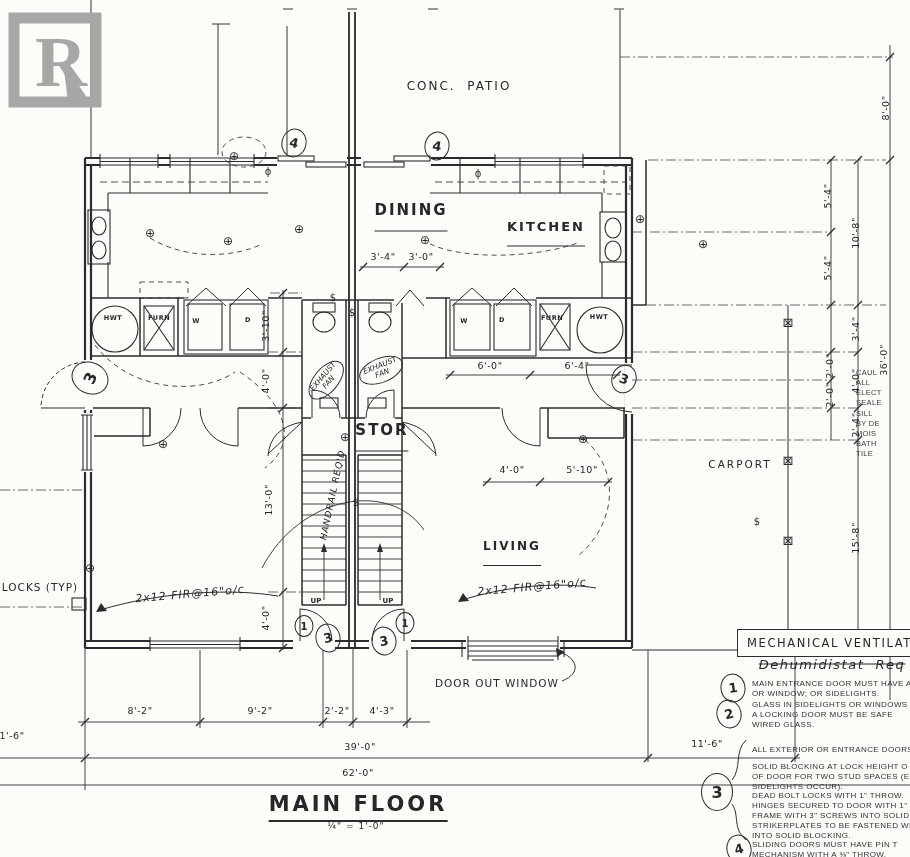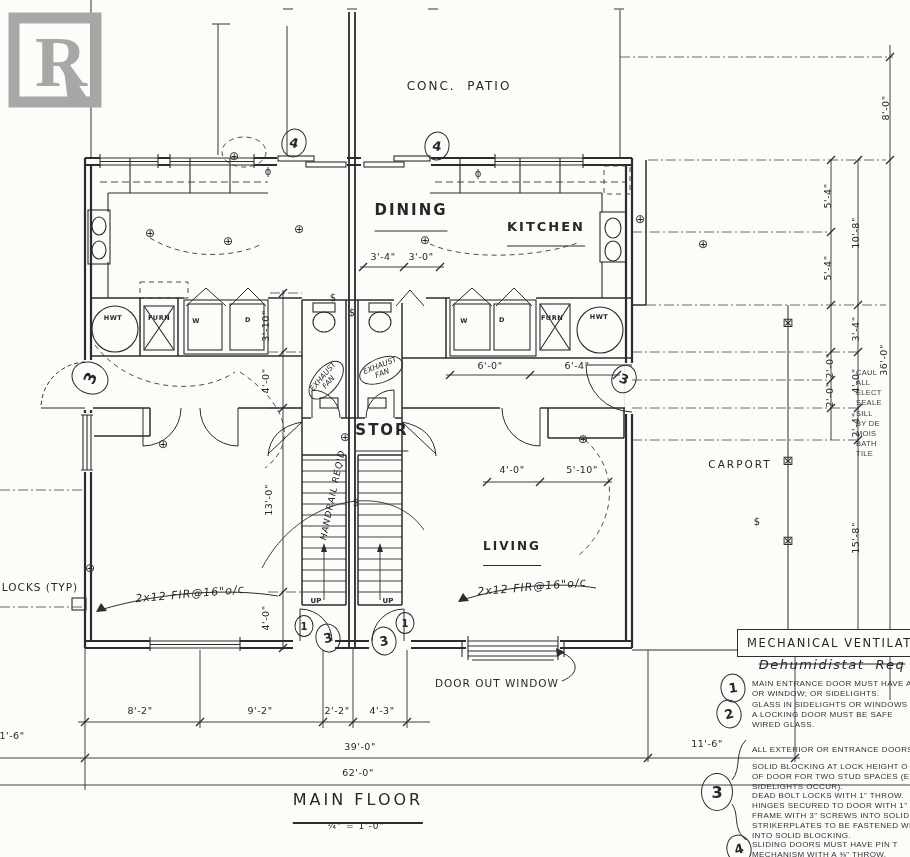--- a/index.html
+++ b/index.html
@@ -28,21 +28,21 @@
            display:flex;align-items:center;overflow:hidden;background:#fcfcf9;}
   .mechbox span{font-size:11.5px;letter-spacing:1.6px;white-space:nowrap;padding-left:9px;color:#26262b;}
   .script{font-style:italic;font-size:13px;letter-spacing:1.5px;text-decoration:line-through;}
   .sym{position:absolute;transform:translate(-50%,-50%);font-size:12px;color:#2c2c30;}
   .exh{border:1.3px solid #2c2c30;border-radius:50%;padding:3px 5px;font-size:7.5px;
        font-style:italic;text-align:center;line-height:1.1;white-space:pre-line;width:34px;}
   .logo-wrap{position:absolute;left:6px;top:10px;width:130px;height:120px;}
   .brand{position:absolute;left:3px;top:96px;font-size:26px;letter-spacing:2px;color:#a7a7a7;
          font-weight:bold;font-family:"Liberation Sans",sans-serif;}
   .brand sup{font-size:10px;}
-  .title{font-size:16px;font-weight:normal;letter-spacing:3px;border-bottom:2px solid #2c2c30;padding-bottom:14px;}
+  .title{font-size:21px;font-weight:bold;letter-spacing:3px;border-bottom:2px solid #2c2c30;padding-bottom:5px;}
   .scale{font-size:9px;letter-spacing:1px;}
   .frag{position:absolute;left:856px;top:368px;width:56px;font-size:7.5px;line-height:1.35;
         font-family:"Liberation Sans",sans-serif;white-space:pre-line;color:#3a3a40;letter-spacing:.3px;}
 </style>
 </head>
 <body>
 
 <div class="stage">
 
 <svg width="910" height="857" viewBox="0 0 910 857">

